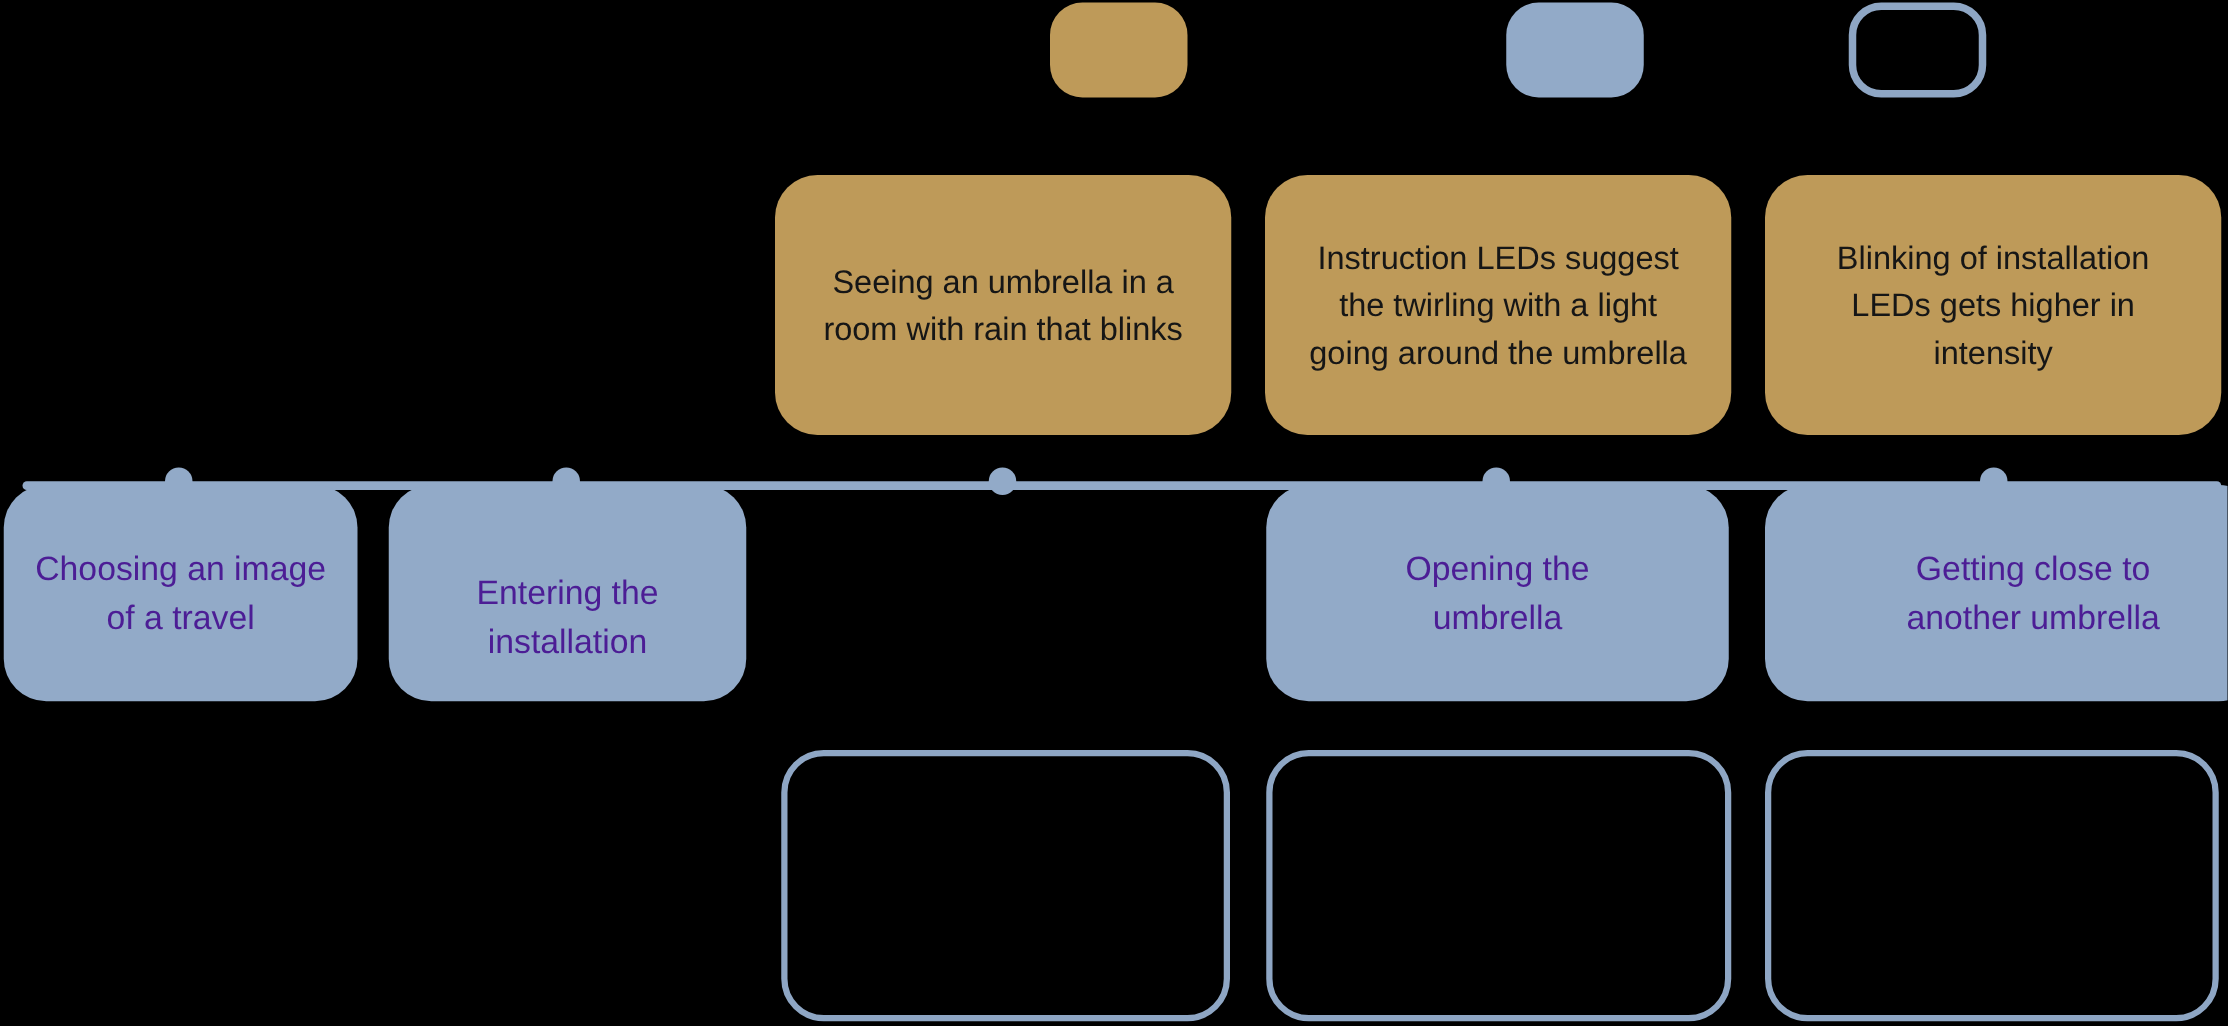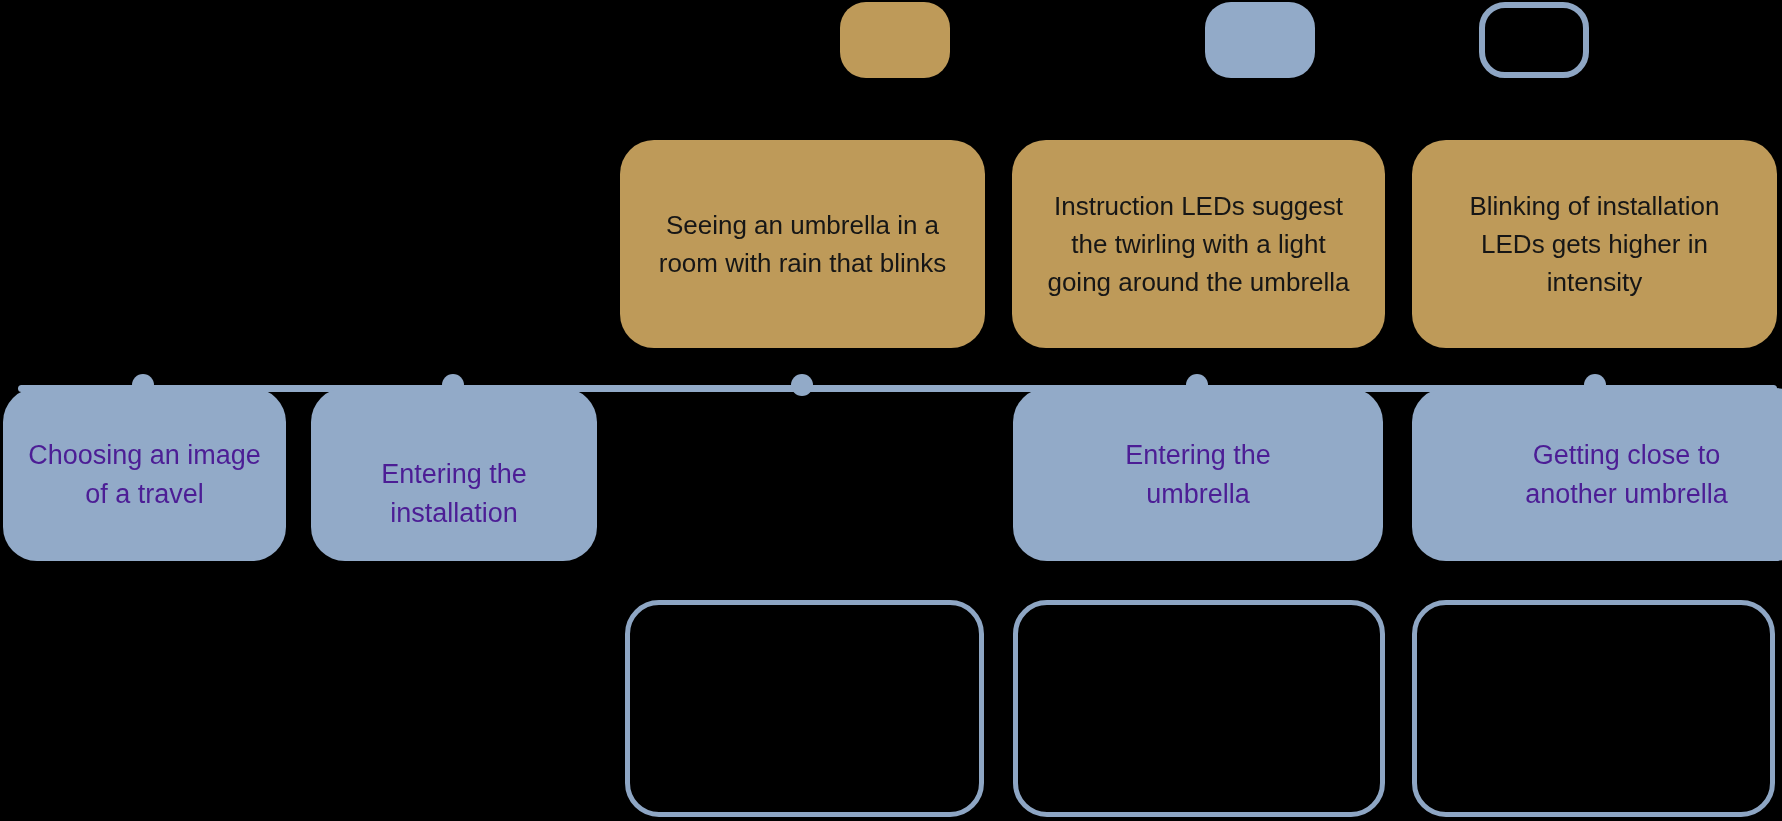--- a/index.html
+++ b/index.html
@@ -102,21 +102,21 @@
   <div class="dot d4"></div>
   <div class="dot d5"></div>
 
   <div class="sbox s1">
     <span class="txt">Choosing an image of a travel</span>
   </div>
   <div class="sbox s2">
     <span class="txt">Entering the installation</span>
   </div>
   <div class="sbox s4">
-    <span class="txt">Entering the umbrella</span>
+    <span class="txt">Opening the umbrella</span>
   </div>
   <div class="sbox s5">
     <span class="txt">Getting close to another umbrella</span>
   </div>
 
   <div class="obox o1">
     <span></span>
   </div>
   <div class="obox o2">
     <span></span>

